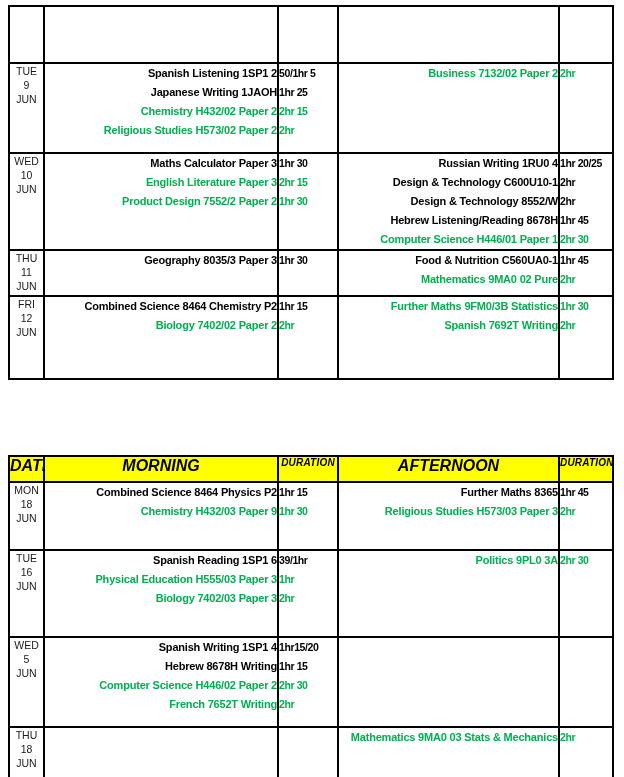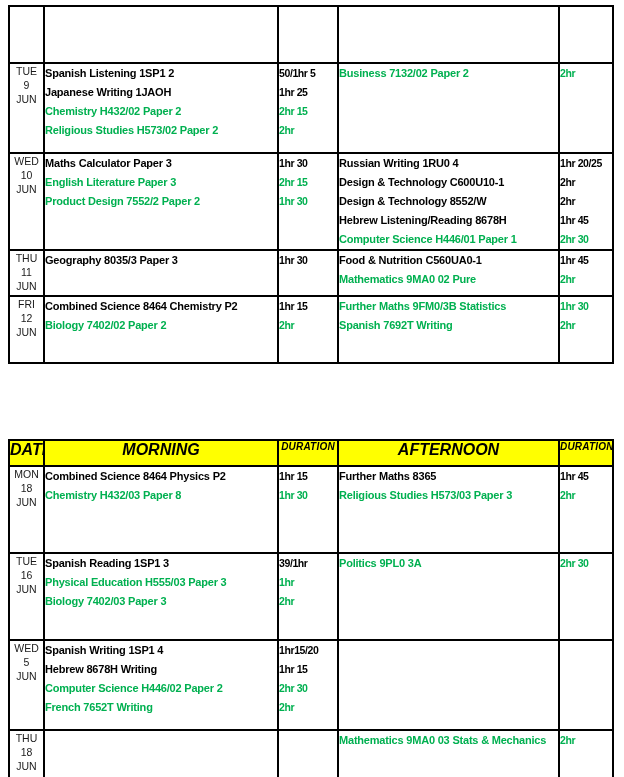--- a/index.html
+++ b/index.html
@@ -50,21 +50,21 @@
   th.hdr-sm { font-size: 10px; letter-spacing: 0.2px; }
   td.date-cell {
     text-align: center;
     font-size: 10.5px;
     line-height: 14px;
     font-weight: 400;
     color: var(--datecol);
     padding-top: 3px;
   }
   td.valign-middle { vertical-align: middle; padding-top: 0; }
-  td.subjects { padding: 2px 4px 0 8px; }
+  td.subjects { padding: 2px 4px 0 8px; text-align: right; }
   td.durations { padding: 2px 2px 0 5px; }
   .line {
     font-weight: bold;
     font-size: 11px;
     line-height: 19px;
     letter-spacing: -0.2px;
     white-space: nowrap;
   }
   td.durations .line { font-size: 10.5px; letter-spacing: -0.4px; }
   .line.k { color: var(--black); }
@@ -160,21 +160,21 @@
           </td>
           <td class="subjects">
             <div class="line k">Food &amp; Nutrition C560UA0-1</div>
             <div class="line g">Mathematics 9MA0 02 Pure</div>
           </td>
           <td class="durations">
             <div class="line k">1hr 45</div>
             <div class="line g">2hr</div>
           </td>
         </tr>
-        <tr style="height: 67px;">
+        <tr style="height: 83px;">
           <td class="date-cell">
             <div>FRI</div>
             <div>12</div>
             <div>JUN</div>
           </td>
           <td class="subjects">
             <div class="line k">Combined Science 8464 Chemistry P2</div>
             <div class="line g">Biology 7402/02 Paper 2</div>
           </td>
           <td class="durations">
@@ -203,29 +203,29 @@
       <thead>
         <tr style="height: 26px;">
           <th class="hdr hdr-lg">DATE</th>
           <th class="hdr hdr-lg">MORNING</th>
           <th class="hdr hdr-sm">DURATION</th>
           <th class="hdr hdr-lg">AFTERNOON</th>
           <th class="hdr hdr-sm">DURATION</th>
         </tr>
       </thead>
       <tbody>
-        <tr style="height: 87px;">
+        <tr style="height: 68px;">
           <td class="date-cell valign-middle">
             <div>MON</div>
             <div>18</div>
             <div>JUN</div>
           </td>
           <td class="subjects">
             <div class="line k">Combined Science 8464 Physics P2</div>
-            <div class="line g">Chemistry H432/03 Paper 8</div>
+            <div class="line g">Chemistry H432/03 Paper 9</div>
           </td>
           <td class="durations">
             <div class="line k">1hr 15</div>
             <div class="line g">1hr 30</div>
           </td>
           <td class="subjects">
             <div class="line k">Further Maths 8365</div>
             <div class="line g">Religious Studies H573/03 Paper 3</div>
           </td>
           <td class="durations">
@@ -233,21 +233,21 @@
             <div class="line g">2hr</div>
           </td>
         </tr>
         <tr style="height: 87px;">
           <td class="date-cell">
             <div>TUE</div>
             <div>16</div>
             <div>JUN</div>
           </td>
           <td class="subjects">
-            <div class="line k">Spanish Reading 1SP1 3</div>
+            <div class="line k">Spanish Reading 1SP1 6</div>
             <div class="line g">Physical Education H555/03 Paper 3</div>
             <div class="line g">Biology 7402/03 Paper 3</div>
           </td>
           <td class="durations">
             <div class="line k">39/1hr</div>
             <div class="line g">1hr</div>
             <div class="line g">2hr</div>
           </td>
           <td class="subjects">
             <div class="line g">Politics 9PL0 3A</div>

